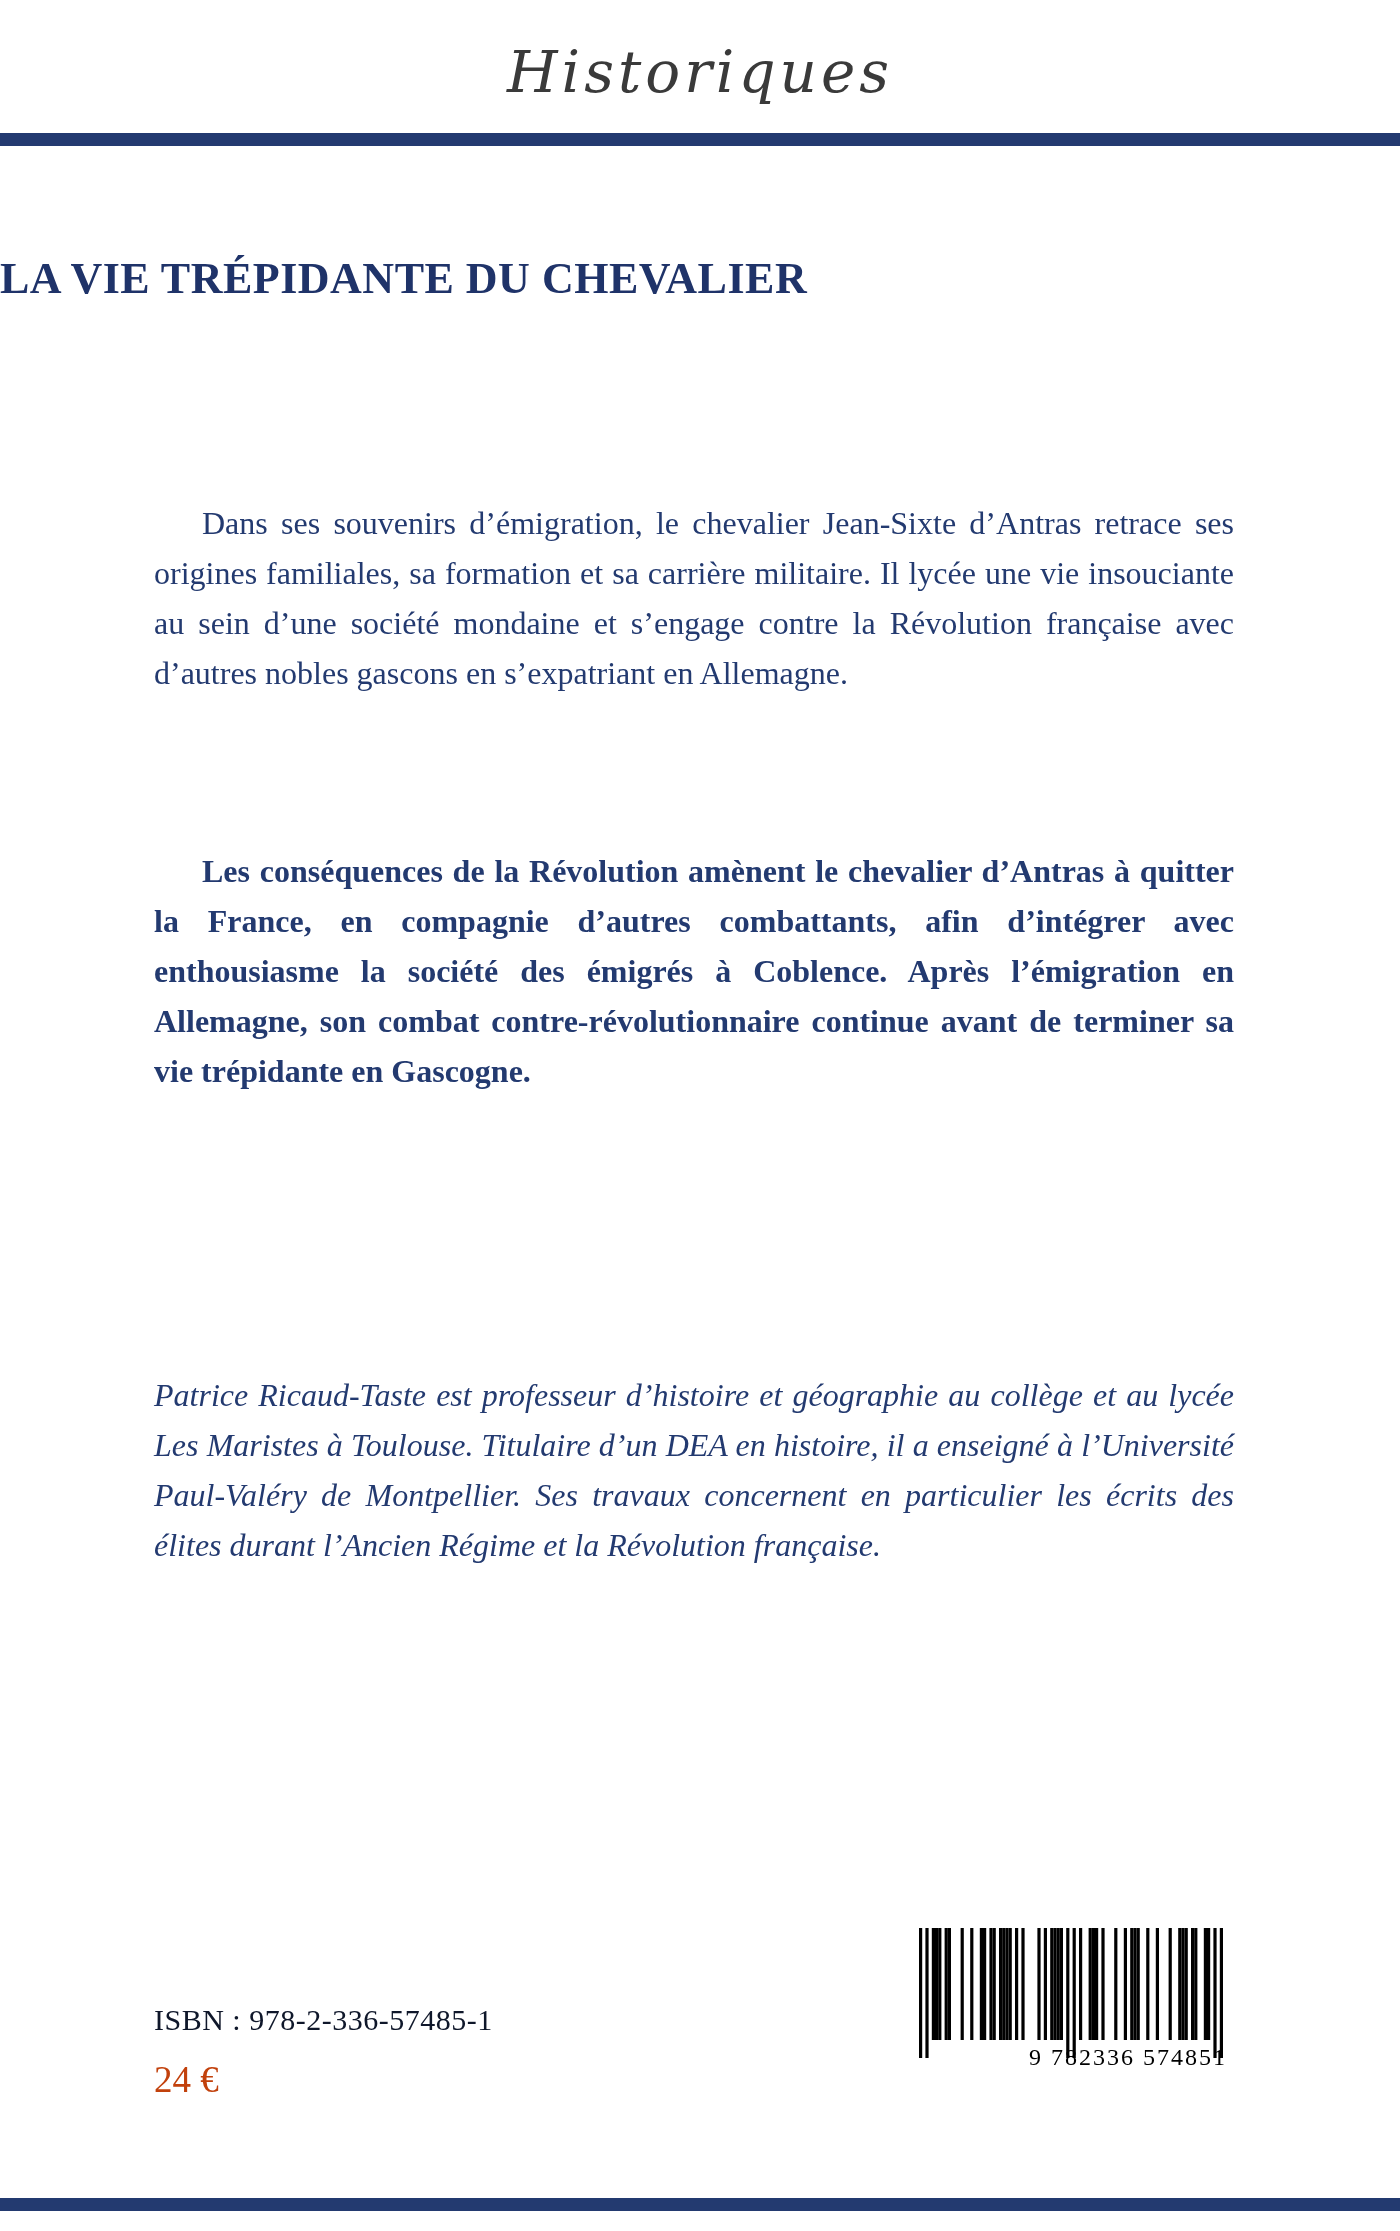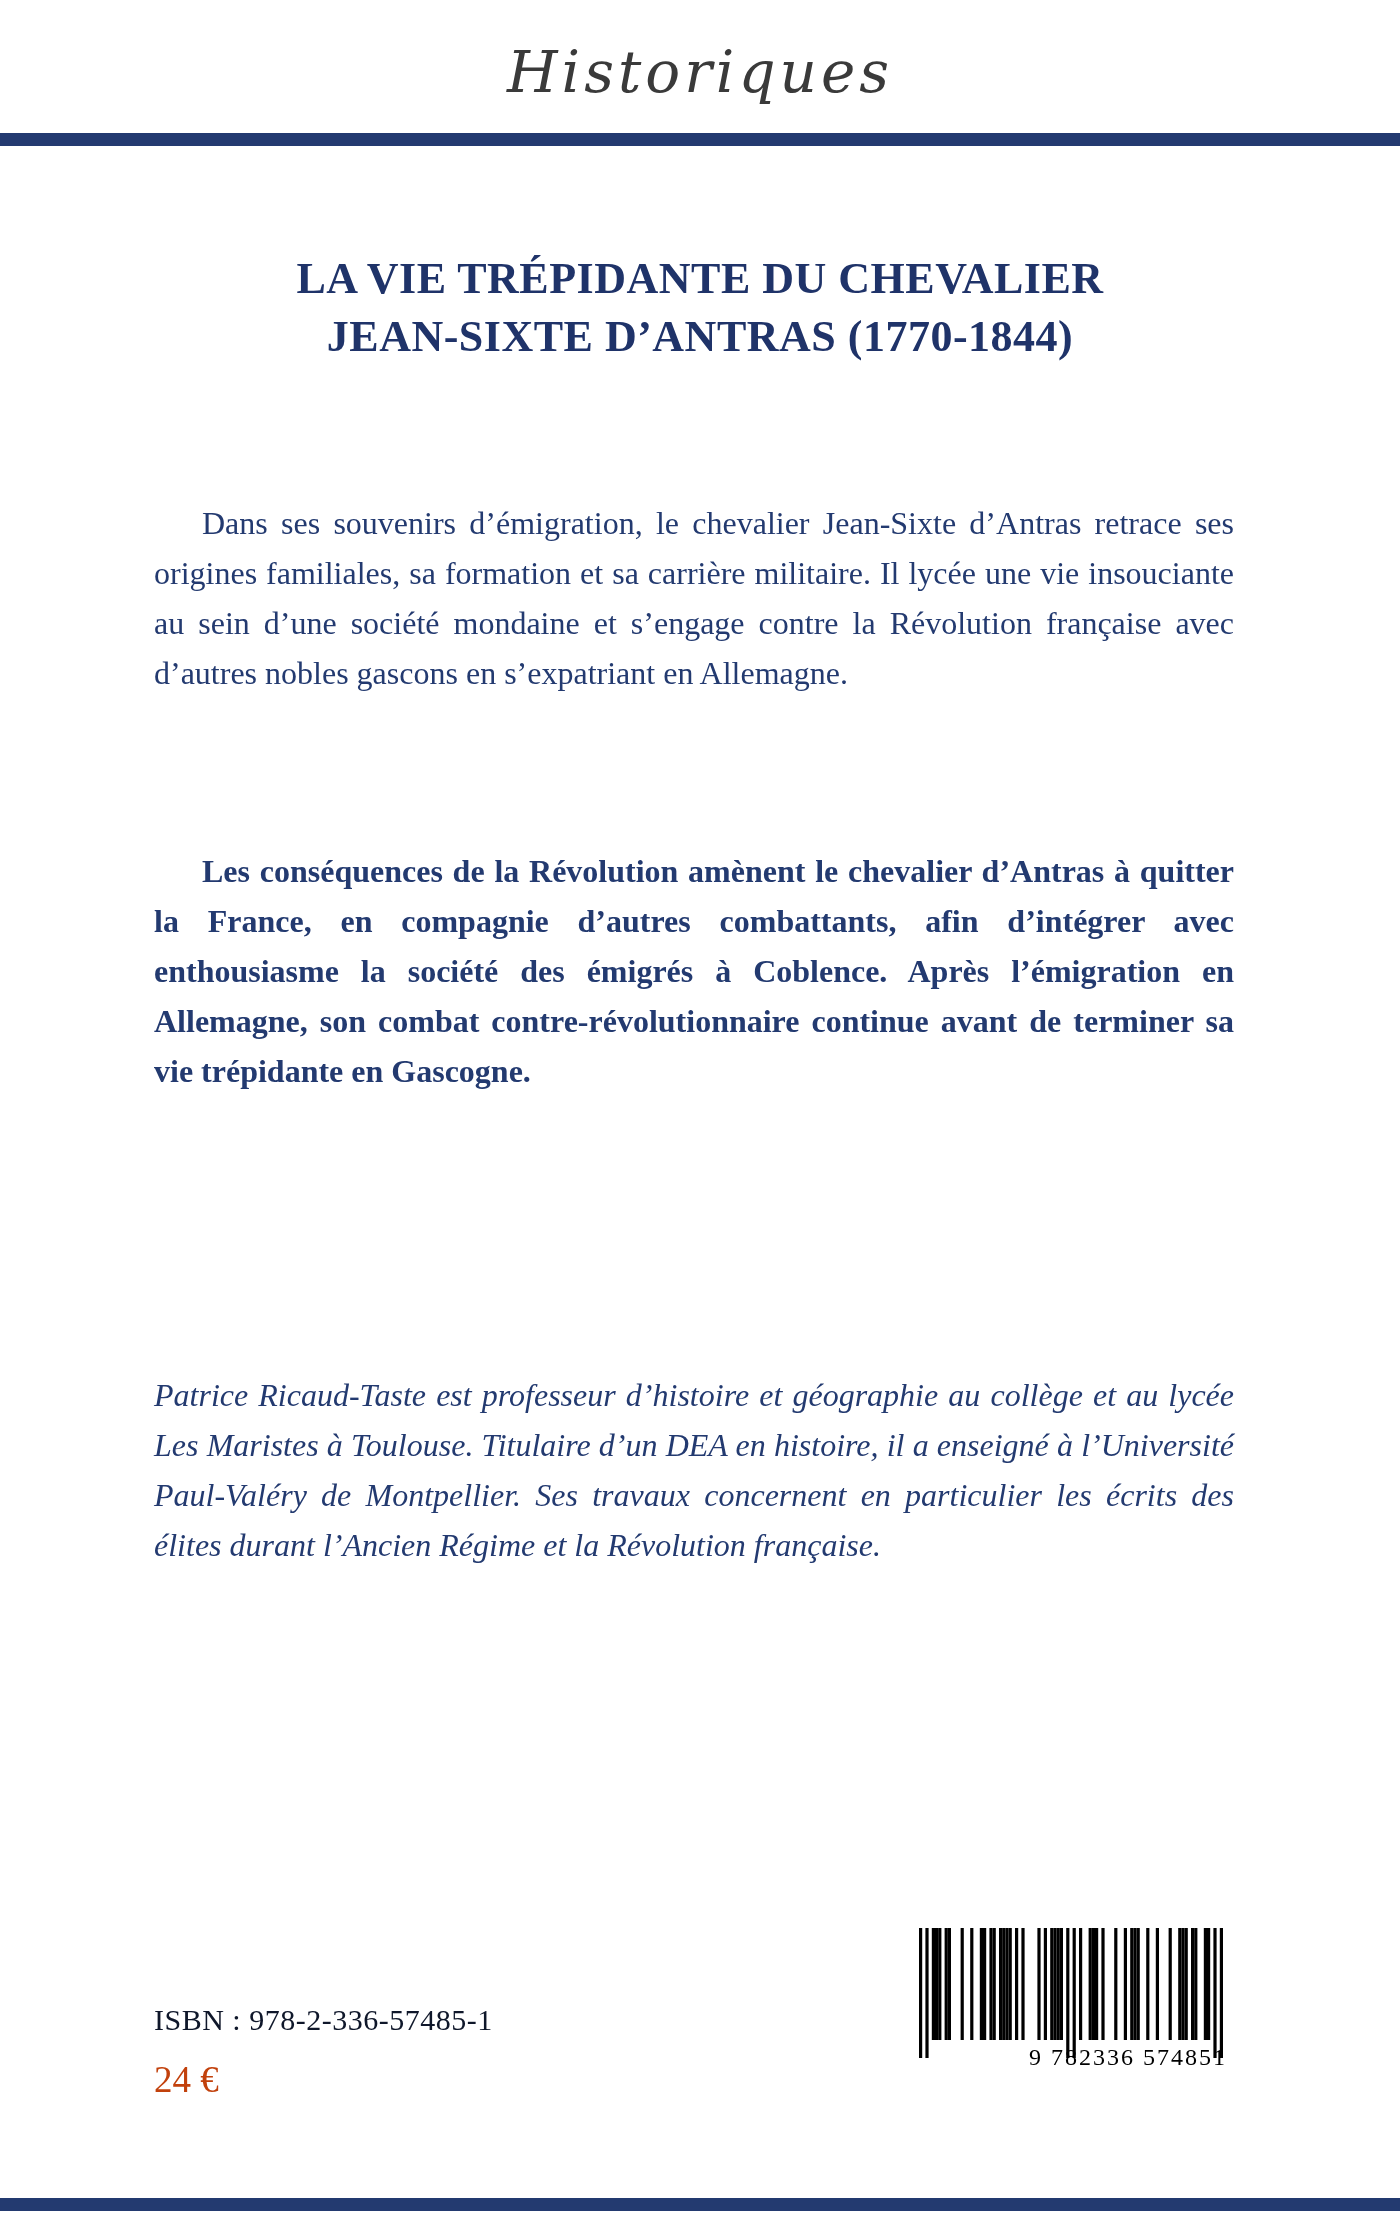--- a/index.html
+++ b/index.html
@@ -34,21 +34,20 @@
     height: 13px;
     background: #233a70;
   }
   .rule-top { top: 133px; }
   .rule-bottom { top: 2198px; }
   .book-title {
     position: absolute;
     top: 250px;
     left: 0;
     width: 100%;
-    text-align: center;
     font-weight: bold;
     font-size: 44px;
     line-height: 58px;
     letter-spacing: 0.5px;
     color: #1f3369;
   }
   .body-text {
     position: absolute;
     left: 154px;
     width: 1080px;
@@ -110,21 +109,20 @@
 <body>
 
 <div class="page">
 
   <div class="collection">Historiques</div>
 
   <div class="rule rule-top"></div>
 
   <div class="book-title">
     <div>LA VIE TRÉPIDANTE DU CHEVALIER</div>
-    <div>JEAN-SIXTE D’ANTRAS (1770-1844)</div>
   </div>
 
   <p class="body-text indent p1">Dans ses souvenirs d’émigration, le chevalier Jean-Sixte d’Antras retrace ses origines familiales, sa formation et sa carrière militaire. Il lycée une vie insouciante au sein d’une société mondaine et s’engage contre la Révolution française avec d’autres nobles gascons en s’expatriant en Allemagne.</p>
 
   <p class="body-text indent p2">Les conséquences de la Révolution amènent le chevalier d’Antras à quitter la France, en compagnie d’autres combattants, afin d’intégrer avec enthousiasme la société des émigrés à Coblence. Après l’émigration en Allemagne, son combat contre-révolutionnaire continue avant de terminer sa vie trépidante en Gascogne.</p>
 
   <p class="bio"><span class="author">Patrice Ricaud-Taste</span><span> est professeur d’histoire et géographie au collège et au lycée Les Maristes à Toulouse. Titulaire d’un DEA en histoire, il a enseigné à l’Université Paul-Valéry de Montpellier. Ses travaux concernent en particulier les écrits des élites durant l’Ancien Régime et la Révolution française.</span></p>
 
   <div class="footer-isbn">ISBN : 978-2-336-57485-1</div>
 

